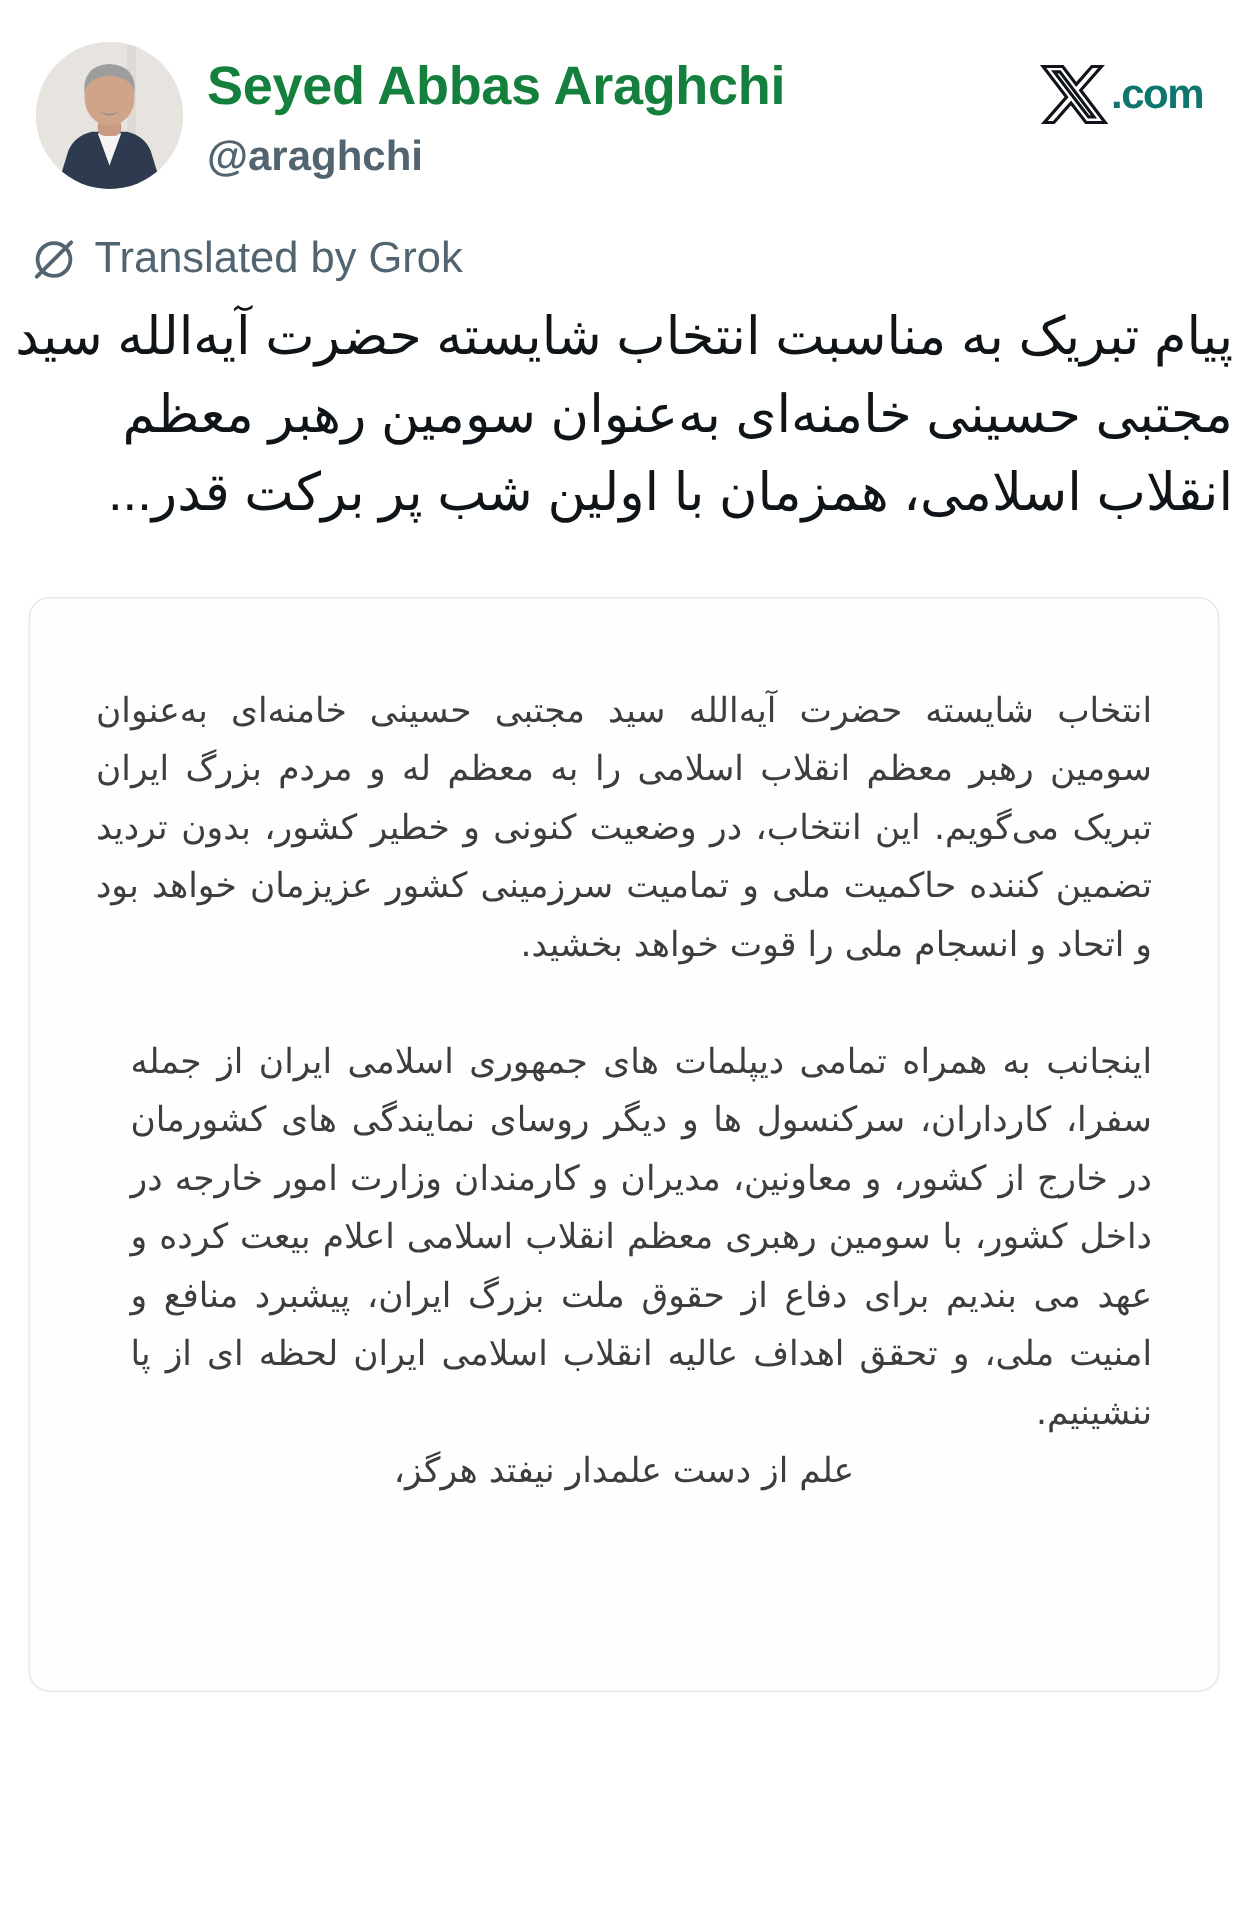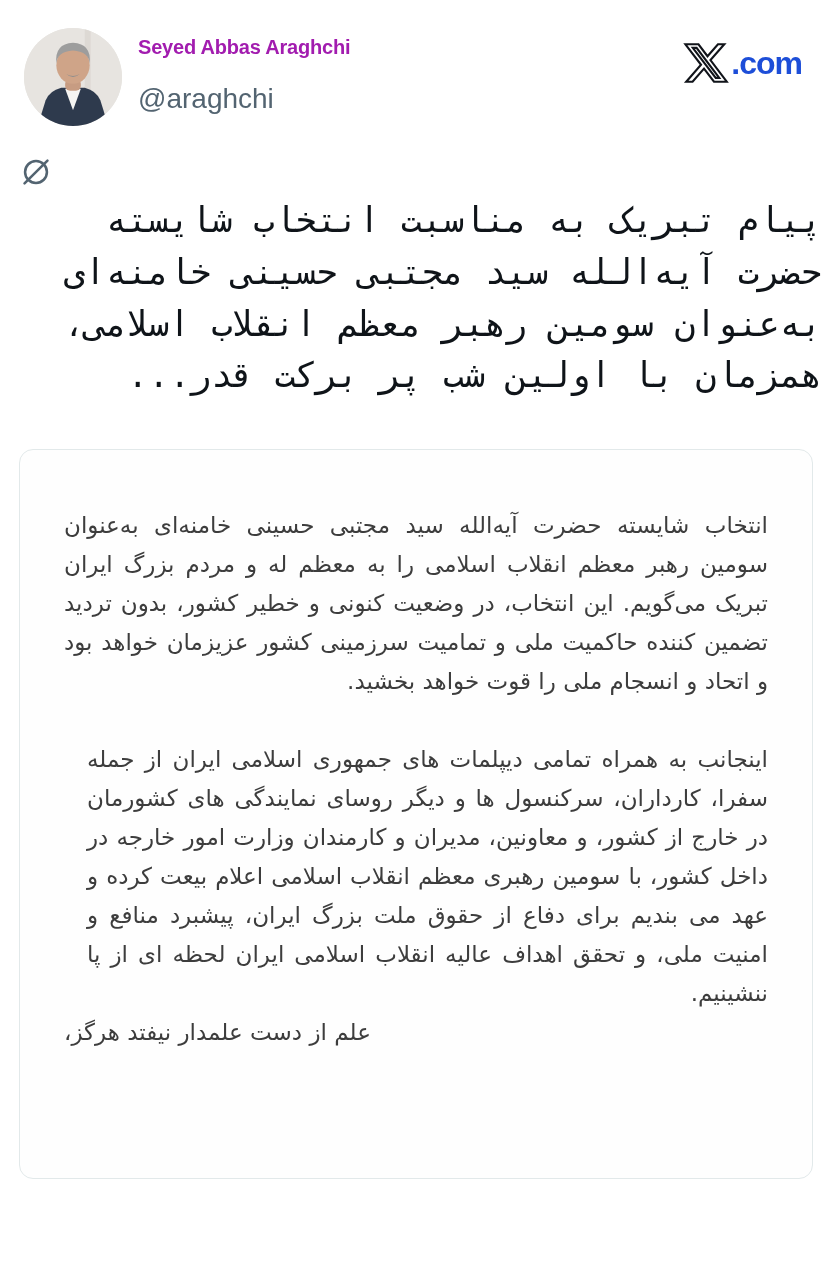--- a/index.html
+++ b/index.html
@@ -32,48 +32,49 @@
     cursor: pointer;
   }
   .avatar svg { display: block; width: 100%; height: 100%; }
 
   .id-block {
     margin-left: 16px;
     padding-top: 8px;
     min-width: 0;
   }
   .display-name {
-    font-size: 20px;
+    font-size: 36px;
     font-weight: 700;
-    color: #a21caf;
+    color: #15803d;
     letter-spacing: -0.2px;
     line-height: 1.15;
     cursor: pointer;
   }
   .user-handle {
     font-size: 28px;
     color: #536471;
     line-height: 1.2;
-    margin-top: 23px;
+    margin-top: 10px;
     cursor: pointer;
+    font-weight: bold;
   }
 
   .x-logo {
     margin-left: auto;
     display: flex;
     align-items: center;
     padding-top: 12px;
     user-select: none;
   }
   .x-logo svg { width: 46px; height: 46px; display: block; }
   .x-logo .logo-suffix {
-    font-size: 32px;
+    font-size: 28px;
     font-weight: 800;
     letter-spacing: -1px;
-    color: #1d4ed8;
+    color: #0f766e;
     margin-left: 2px;
   }
 
   
   .translated-row {
     display: flex;
     align-items: center;
     gap: 11px;
     margin: 30px 0 0 20px;
     color: #536471;
@@ -81,21 +82,21 @@
     cursor: pointer;
     width: max-content;
   }
   .grok-icon { display: inline-flex; }
   .grok-icon svg { width: 32px; height: 32px; display: block; }
 
   
   .tweet-text {
     direction: rtl;
     text-align: right;
-    font-family: Liberation Mono, monospace;
+    font-family: Liberation Sans, sans-serif;
     font-size: 35px;
     line-height: 1.48;
     color: #0f1419;
     padding: 10px 10px 0 10px;
     letter-spacing: 0;
   }
   .tweet-text p { margin: 0; }
 
   
   .doc-card {
@@ -119,21 +120,21 @@
     margin-bottom: 40px !important;
   }
   .doc-paragraph {
     text-align: justify;
   }
   .doc-paragraph + .doc-paragraph {
     margin-top: 39px !important;
     margin-left: 23px;
   }
   .doc-closing {
-    text-align: left;
+    text-align: center;
   }
 </style>
 </head>
 <body>
 
 <div class="page">
 
   <header class="post-header">
 
     <div class="avatar">
@@ -168,20 +169,21 @@
     </div>
   </header>
 
   <div class="translated-row">
     <span class="grok-icon">
       <svg viewBox="0 0 24 24">
         <circle cx="12" cy="12" r="8.2" fill="none" stroke="#536471" stroke-width="1.9"></circle>
         <line x1="3.4" y1="20.6" x2="20.6" y2="3.4" stroke="#536471" stroke-width="1.9" stroke-linecap="round"></line>
       </svg>
     </span>
+    <span>Translated by Grok</span>
   </div>
 
   <div class="tweet-text" dir="rtl">
     <p>پیام تبریک به مناسبت انتخاب شایسته حضرت آیه‌الله سید مجتبی حسینی خامنه‌ای به‌عنوان سومین رهبر معظم انقلاب اسلامی، همزمان با اولین شب پر برکت قدر...</p>
   </div>
 
   <div class="doc-card" dir="rtl">
     <p class="doc-paragraph">انتخاب شایسته حضرت آیه‌الله سید مجتبی حسینی خامنه‌ای به‌عنوان سومین رهبر معظم انقلاب اسلامی را به معظم له و مردم بزرگ ایران تبریک می‌گویم. این انتخاب، در وضعیت کنونی و خطیر کشور، بدون تردید تضمین کننده حاکمیت ملی و تمامیت سرزمینی کشور عزیزمان خواهد بود و اتحاد و انسجام ملی را قوت خواهد بخشید.</p>
     <p class="doc-paragraph">اینجانب به همراه تمامی دیپلمات های جمهوری اسلامی ایران از جمله سفرا، کارداران، سرکنسول ها و دیگر روسای نمایندگی های کشورمان در خارج از کشور، و معاونین، مدیران و کارمندان وزارت امور خارجه در داخل کشور، با سومین رهبری معظم انقلاب اسلامی اعلام بیعت کرده و عهد می بندیم برای دفاع از حقوق ملت بزرگ ایران، پیشبرد منافع و امنیت ملی، و تحقق اهداف عالیه انقلاب اسلامی ایران لحظه ای از پا ننشینیم.</p>
     <p class="doc-closing">علم از دست علمدار نیفتد هرگز،</p>

